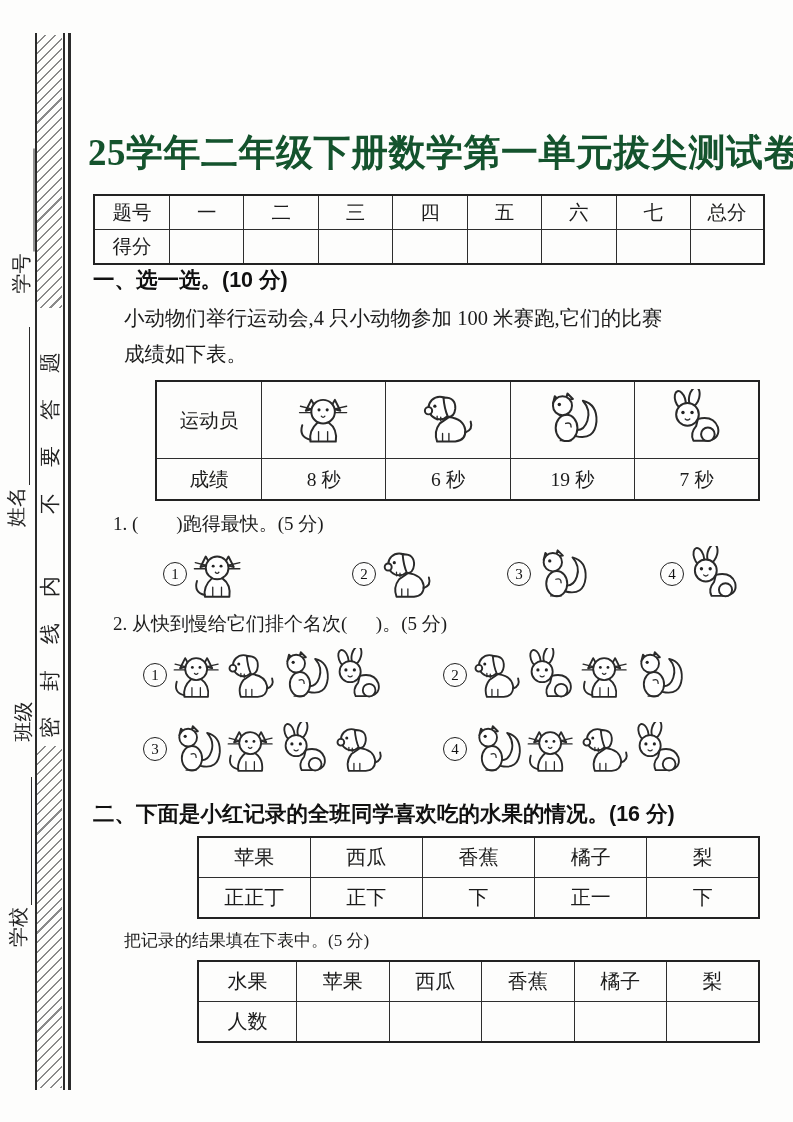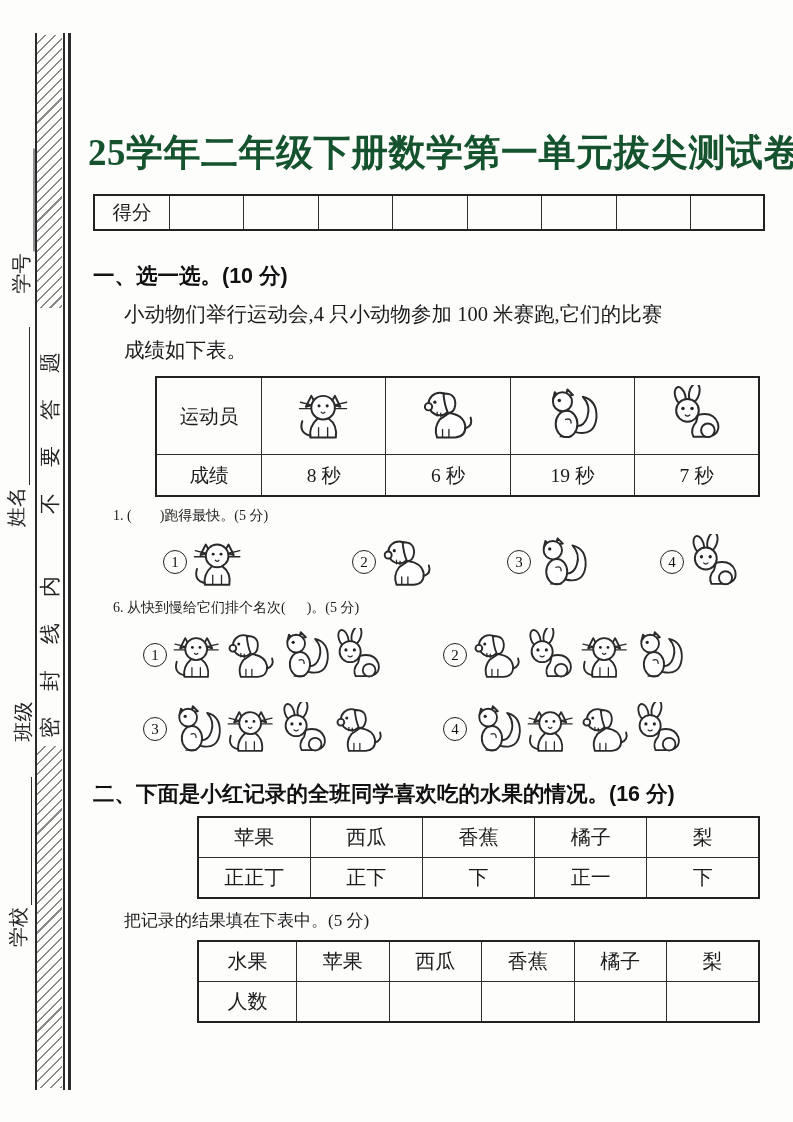--- a/index.html
+++ b/index.html
@@ -43,28 +43,28 @@
     font-size:20px;padding-right:40px;
   }
   table{border-collapse:collapse;table-layout:fixed;}
   td{border:1px solid #2e2e2e;text-align:center;font-size:19.5px;padding:0;}
   .score-table{width:672px;margin-top:10px;border:2px solid #222;}
   .score-table td{height:33px;}
   .score-table .c0{width:74px;}
   .score-table .c8{width:72px;}
   .sec-heading{
     font-family:"Liberation Sans","DejaVu Sans",sans-serif;
-    font-weight:bold;font-size:21.5px;margin-top:30px;white-space:nowrap;color:#111;
+    font-weight:bold;font-size:21.5px;white-space:nowrap;color:#111;
   }
   .intro{margin-top:6px;margin-left:31px;font-size:20.5px;line-height:36px;white-space:nowrap;}
   .animal-table{width:605px;margin:8px 0 8px 62px;border:2.5px solid #222;}
   .animal-table .c0{width:104px;}
   .animal-table .row-head td{height:76px;}
   .animal-table .row-score td{height:40px;}
-  .q-text{margin-top:10px;margin-left:20px;font-size:14px;white-space:pre;}
+  .q-text{margin-top:10px;margin-left:20px;font-size:19px;white-space:pre;}
   .q1-options{display:flex;align-items:center;margin-top:4px;height:66px;}
   .option{display:flex;align-items:center;}
   .circle-num{
     display:inline-flex;align-items:center;justify-content:center;
     width:22px;height:22px;border:1.6px solid #222;border-radius:50%;
     font-size:15px;flex:0 0 auto;margin-right:3px;color:#111;
   }
   .q2-row{display:flex;align-items:center;height:72px;margin-top:2px;}
   .q2-row .option{width:300px;flex:0 0 auto;}
   .animal-slot{display:inline-flex;align-items:center;justify-content:center;}
@@ -172,20 +172,31 @@
     <span>学校</span>
       <span class="wline" style="width:128px"></span>
   </div>
 
   <div class="main">
     <h1 class="title">25学年二年级下册数学第一单元拔尖测试卷</h1>
 
 
     <table class="score-table">
       <tbody>
+          <tr>
+        <td class="c0">题号</td>
+        <td>一</td>
+        <td>二</td>
+        <td>三</td>
+        <td>四</td>
+        <td>五</td>
+        <td>六</td>
+        <td>七</td>
+        <td class="c8">总分</td>
+      </tr>
       <tr>
         <td class="c0">得分</td>
         <td></td>
         <td></td>
         <td></td>
         <td></td>
         <td></td>
         <td></td>
         <td></td>
         <td class="c8"></td>
@@ -264,21 +275,21 @@
       <div class="option" style="margin-left:70px">
         <span class="circle-num">4</span>
         <span class="animal-slot">
             <svg width="56" height="56" viewBox="0 0 64 64">
               <use href="#icon-rabbit"></use>
             </svg>
           </span>
       </div>
     </div>
 
-    <div class="q-text" style="margin-top:4px">6. 从快到慢给它们排个名次(      )。(5 分)</div>
+    <div class="q-text" style="margin-top:4px">2. 从快到慢给它们排个名次(      )。(5 分)</div>
 
     <div class="q2-row">
       <div class="option" style="margin-left:50px">
         <span class="circle-num">1</span>
         <span class="animal-slot">
             <svg width="54" height="54" viewBox="0 0 64 64">
               <use href="#icon-cat"></use>
             </svg>
           </span>
         <span class="animal-slot">

